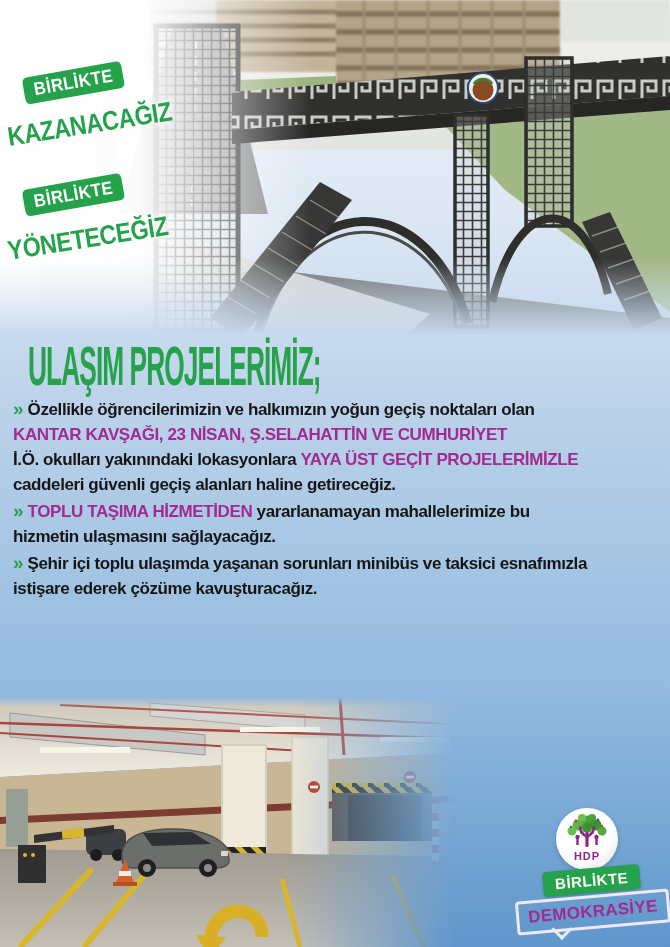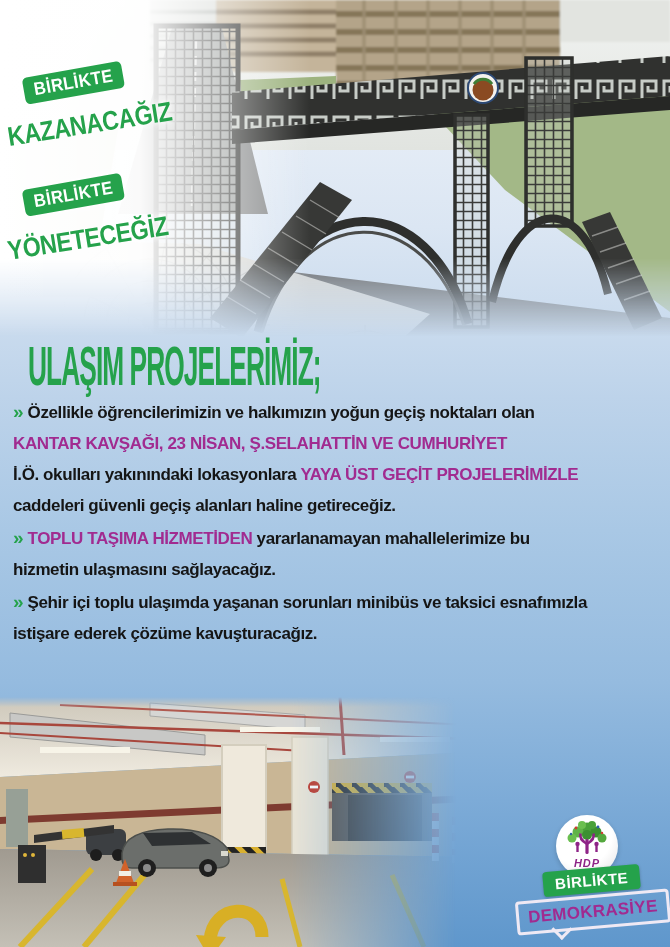--- a/index.html
+++ b/index.html
@@ -26,36 +26,36 @@
   .b1{left:24px;top:78px;}
   .t1{left:8px;top:122px;}
   .b2{left:24px;top:190px;}
   .t2{left:8px;top:236px;}
   
   .page-title{
     margin:2px 0 4px 28px;color:var(--green);font-weight:bold;font-size:56px;
     line-height:52px;letter-spacing:-2px;white-space:nowrap;
     transform:scaleX(.47);transform-origin:0 50%;}
   .content{padding:0 4px 0 13px;}
-  .para{font-weight:bold;font-size:17px;line-height:31px;letter-spacing:-.4px;
+  .para{font-weight:bold;font-size:17px;line-height:25px;letter-spacing:-.4px;
     color:var(--dark);margin:0 0 1px 0;}
   .bullet{color:var(--green);font-size:19px;margin-right:5px;letter-spacing:-1px;}
   .seg-dark{color:var(--dark);}
   .seg-accent{color:var(--magenta);}
   
   .footer{position:absolute;left:0;bottom:0;width:670px;height:250px;}
   .garage-wrap{position:absolute;left:0;top:0;width:470px;height:250px;
     -webkit-mask-image:linear-gradient(180deg,transparent 0,#000 10px);
     mask-image:linear-gradient(180deg,transparent 0,#000 10px);}
   .garage-wrap svg{
     -webkit-mask-image:linear-gradient(90deg,#000 62%,transparent 97%);
     mask-image:linear-gradient(90deg,#000 62%,transparent 97%);}
-  .hdp-circle{position:absolute;left:556px;top:118px;width:62px;height:62px;border-radius:50%;
+  .hdp-circle{position:absolute;left:556px;top:111px;width:62px;height:62px;border-radius:50%;
     background:radial-gradient(circle at 40% 32%,#ffffff 55%,#e9e9ea 85%,#d8d8da 100%);
-    box-shadow:0 2px 5px rgba(0,0,0,.18);z-index:1;font-style:italic;}
+    box-shadow:0 2px 5px rgba(0,0,0,.18);z-index:1;}
   .birlikte-badge{position:absolute;left:543px;top:171px;z-index:2;
     background:var(--green);color:#fff;font-weight:bold;font-size:15px;letter-spacing:.5px;
     padding:4px 12px;border-radius:4px;transform:rotate(-5deg);
     box-shadow:0 1px 3px rgba(0,0,0,.25);}
   .demokrasiye{position:absolute;left:516px;top:198px;z-index:3;
     border:3px solid #efe9f4;color:var(--magenta);font-weight:bold;font-size:17px;
     letter-spacing:.3px;padding:4px 9px;border-radius:4px;transform:rotate(-5deg);}
   .demo-tail{position:absolute;left:34px;bottom:-8px;width:12px;height:12px;
     transform:rotate(50deg);border-right:3px solid #efe9f4;border-bottom:3px solid #efe9f4;}
 </style>

